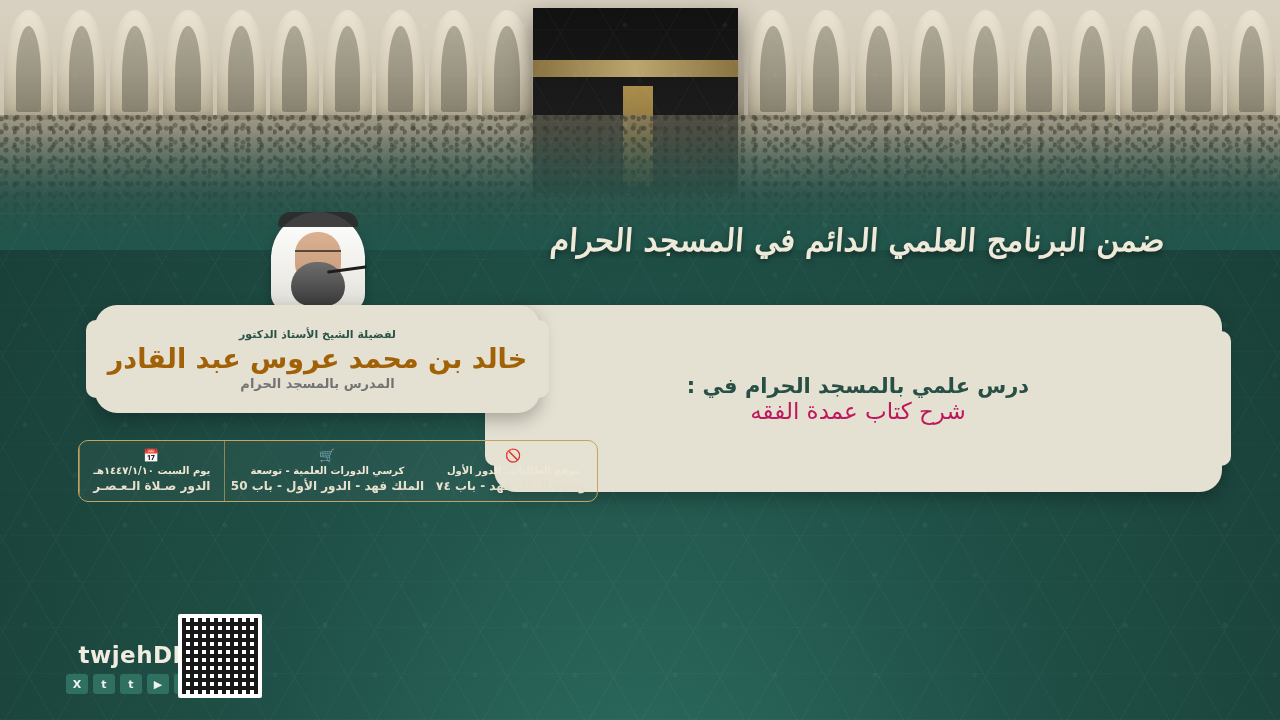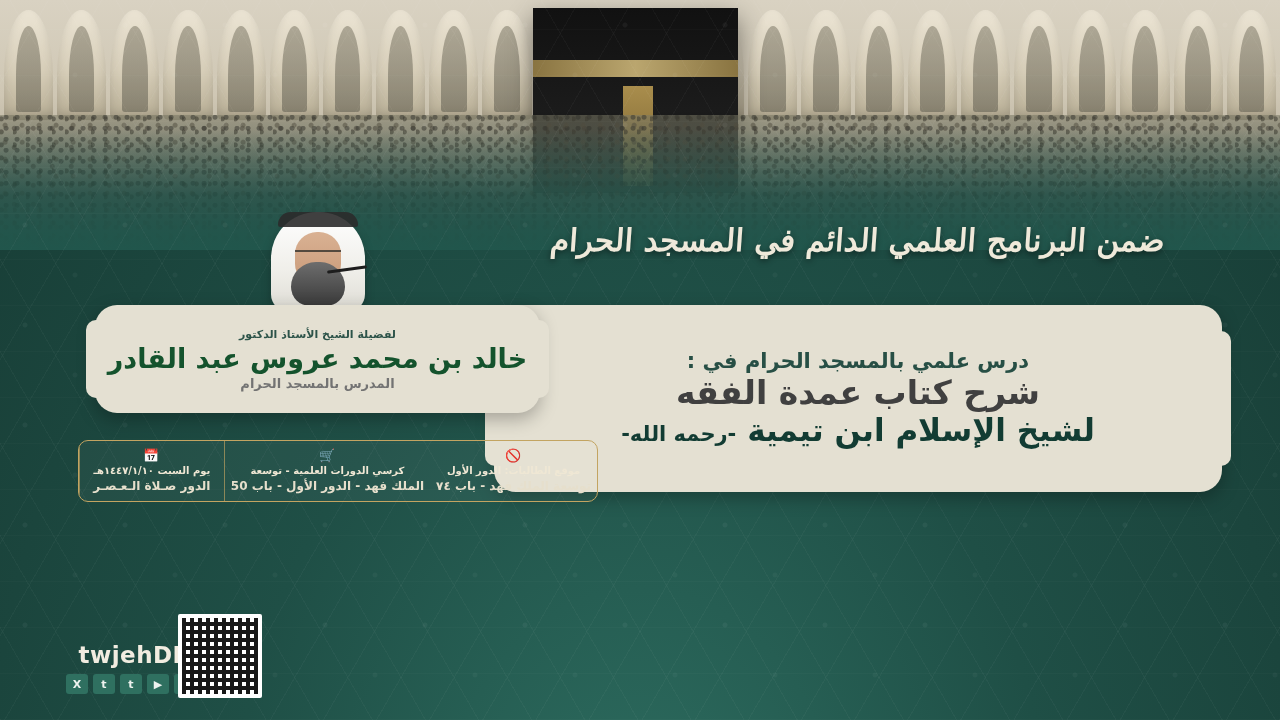--- a/index.html
+++ b/index.html
@@ -122,32 +122,32 @@
   .panel::before { left: -9px; border-radius: 10px 0 0 10px; }
   .panel::after  { right: -9px; border-radius: 0 10px 10px 0; }
 
   
   .panel-main {
     right: 58px; top: 305px; width: 728px; height: 187px;
     display: flex; flex-direction: column; align-items: center; justify-content: center;
     color: #15433a; text-align: center;
   }
   .panel-main .line1 { font-size: 21px; font-weight: 600; color: #274f45; }
-  .panel-main .line2 { font-size: 33px; font-weight: 700; color: #404040; }
+  .panel-main .line2 { font-size: 23px; font-weight: 400; color: #be185d; }
   .panel-main .line3 { font-size: 31px; font-weight: 800; color: #123c33; }
   .panel-main .line3 .rahimahu { font-size: 21px; font-weight: 700; }
 
   
   .panel-sheikh {
     left: 95px; top: 305px; width: 445px; height: 108px;
     display: flex; flex-direction: column; align-items: center; justify-content: center;
     gap: 2px; color: #15433a; text-align: center;
   }
   .panel-sheikh .pre  { font-size: 11px; font-weight: 600; color: #2c5349; }
-  .panel-sheikh .name { font-size: 27px; font-weight: 800; color: #14532d; }
+  .panel-sheikh .name { font-size: 27px; font-weight: 800; color: #a16207; }
   .panel-sheikh .role { font-size: 13px; font-weight: 600; color: #737373; }
 
   
   .portrait {
     position: absolute; left: 271px; top: 206px; width: 94px; height: 108px;
   }
   .portrait .ghutra {
     position: absolute; left: 0; top: 6px; width: 94px; height: 100px;
     background: linear-gradient(180deg, #ffffff 0%, #efeee9 60%, #dedcd4 100%);
     border-radius: 46px 46px 18px 18px;
@@ -326,24 +326,20 @@
   </div>
 
   <div class="pattern"></div>
   <div class="pattern2"></div>
 
   <div class="calligraphy">ضمن البرنامج العلمي الدائم في المسجد الحرام</div>
 
   <div class="panel panel-main">
     <div class="line1">درس علمي بالمسجد الحرام في :</div>
     <div class="line2">شرح كتاب عمدة الفقه</div>
-    <div class="line3">
-      <span>لشيخ الإسلام ابن تيمية</span>
-      <span class="rahimahu">-رحمه الله-</span>
-    </div>
   </div>
 
   <div class="portrait">
     <div class="ghutra"></div>
     <div class="iqal"></div>
     <div class="face"></div>
     <div class="glasses"></div>
     <div class="beard"></div>
     <div class="mic"></div>
   </div>

